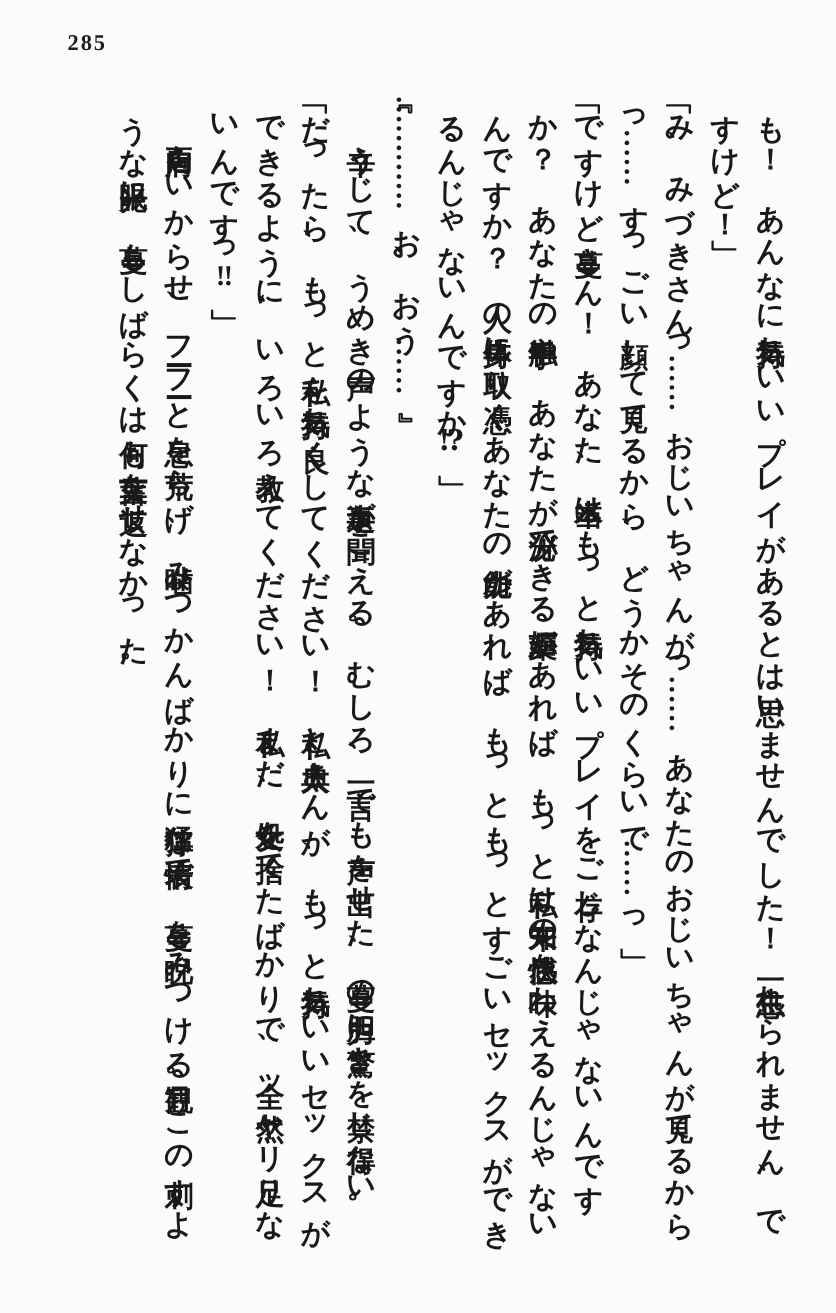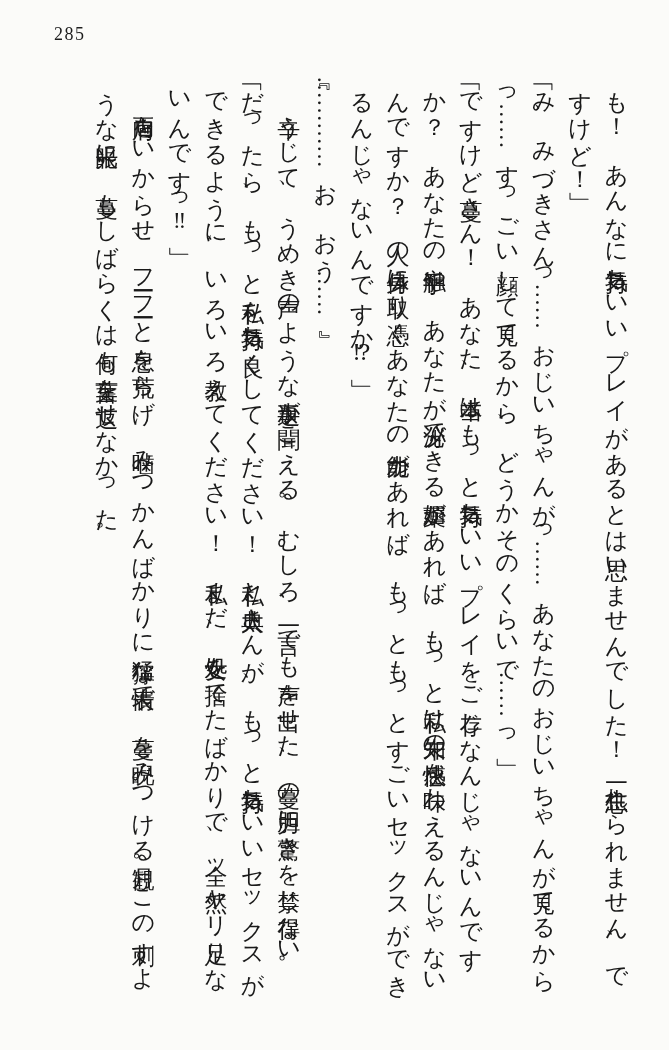--- a/index.html
+++ b/index.html
@@ -11,20 +11,21 @@
     height: 1050px;
     overflow: hidden;
     background: #fbfbf9;
   }
   .page {
     position: relative;
     width: 669px;
     height: 838px;
     background: #fbfbf9;
     color: #191919;
+    font-weight: bold;
   }
   .page-number {
     position: absolute;
     left: 54px;
     top: 24px;
     font-family: "Liberation Serif", "DejaVu Serif", serif;
     font-size: 18px;
     letter-spacing: 1.5px;
     color: #1d1d1d;
   }

